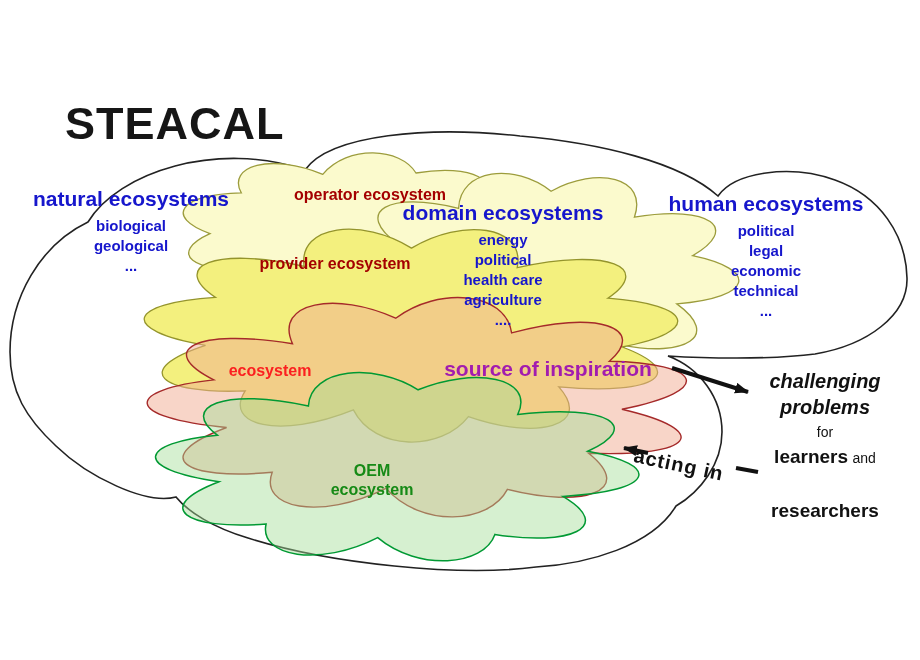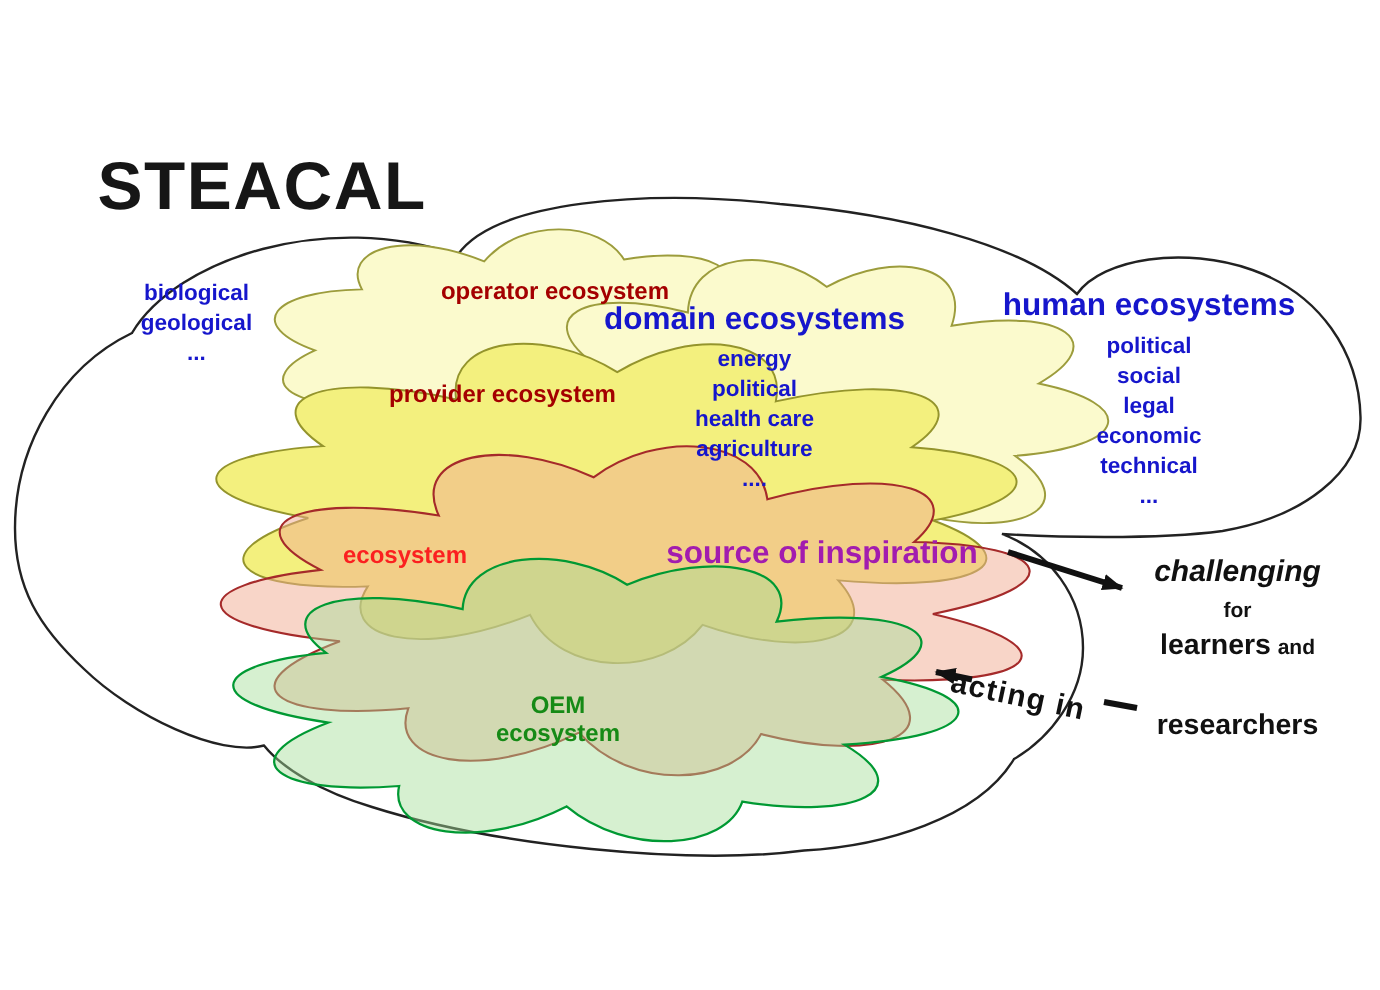--- a/index.html
+++ b/index.html
@@ -19,21 +19,21 @@
   .darkred{color:var(--dark-red);}
   .red{color:var(--bright-red);}
   .green{color:var(--green-text);}
   .grp-heading{font-size:21px;font-weight:bold;line-height:26px;}
   .grp-item{font-size:15px;font-weight:bold;line-height:20px;}
   .cloud-label{font-size:16px;font-weight:bold;line-height:19px;}
   .source-label{left:430px;top:357px;width:236px;font-size:21px;font-weight:bold;color:#a21caf;}
   .challenging{left:748px;top:368px;width:154px;color:#111;}
   .challenging .big{font-size:20px;font-weight:bold;line-height:26px;font-style:italic;}
   .challenging .mid{font-size:19px;font-weight:bold;line-height:25px;margin-top:28px;}
-  .challenging .small{font-size:14px;font-weight:bold;line-height:24px;}
+  .challenging .small{font-size:14px;font-weight:normal;line-height:24px;}
   .acting{
     left:634px;top:444px;font-size:20px;font-weight:bold;color:#111;
     white-space:nowrap;transform:rotate(12deg);transform-origin:left center;
     letter-spacing:1px;
   }
   .natural-block{left:20px;top:186px;width:222px;}
   .domain-block{left:388px;top:200px;width:230px;}
   .human-block{left:655px;top:191px;width:222px;}
   .operator-label{left:280px;top:185px;width:180px;}
   .provider-label{left:235px;top:254px;width:200px;}
@@ -59,38 +59,38 @@
       <path d="M 588.6 453.2 C 636.2 491.2 583.2 508.6 507.4 489.4 C 488.9 524.6 420.9 527.8 386.0 488.4 C 320.1 520.7 258.7 508.6 272.2 472.2 C 183.3 480.7 148.0 457.1 226.6 427.5 C 122.0 417.3 123.9 389.8 213.8 379.9 C 155.6 350.6 194.2 327.9 292.5 343.7 C 273.5 301.8 336.5 291.1 395.7 318.2 C 438.2 286.4 505.6 291.1 511.6 332.9 C 597.5 309.3 647.9 327.9 609.4 361.3 C 700.7 363.2 718.1 389.8 621.9 409.3 C 715.1 431.0 694.0 457.2 588.6 453.2 Z" fill="rgba(241,171,145,0.5)" stroke="#A52A2A" stroke-width="1.4"></path>
       <path d="M 494.9 534.4 C 483.8 566.2 418.5 571.6 377.7 537.6 C 319.4 567.4 258.6 556.6 266.1 524.0 C 184.7 530.2 151.5 507.4 219.0 481.7 C 131.1 468.9 138.2 442.8 217.4 435.2 C 179.0 406.9 223.8 387.4 308.4 406.1 C 310.2 367.8 375.5 362.4 418.1 389.8 C 474.6 366.6 535.4 377.4 517.8 414.4 C 609.3 403.8 642.5 426.6 587.8 451.2 C 662.9 465.1 655.8 491.2 562.9 496.4 C 615.0 527.1 570.2 546.6 494.9 534.4 Z" fill="rgba(164,222,151,0.45)" stroke="#009933" stroke-width="1.5"></path>
       <line x1="672" y1="368" x2="748" y2="392" stroke="#111111" stroke-width="4" marker-end="url(#ah)"></line>
       <line x1="648" y1="453" x2="624" y2="448" stroke="#111111" stroke-width="4" marker-end="url(#ah)"></line>
       <line x1="736" y1="468" x2="758" y2="472" stroke="#111111" stroke-width="4"></line>
     </svg>
 
   <div class="abs title">STEACAL</div>
 
   <div class="abs ctr natural-block">
+    <div class="grp-heading blue mb4">natural ecosystems</div>
     <div class="grp-item blue">biological</div>
     <div class="grp-item blue">geological</div>
     <div class="grp-item blue">...</div>
   </div>
 
   <div class="abs ctr domain-block">
     <div class="grp-heading blue mb4">domain ecosystems</div>
     <div class="grp-item blue">energy</div>
     <div class="grp-item blue">political</div>
     <div class="grp-item blue">health care</div>
     <div class="grp-item blue">agriculture</div>
     <div class="grp-item blue">....</div>
   </div>
 
   <div class="abs ctr human-block">
     <div class="grp-heading blue mb4">human ecosystems</div>
     <div class="grp-item blue">political</div>
-    <div class="grp-item blue">social</div>
     <div class="grp-item blue">legal</div>
     <div class="grp-item blue">economic</div>
     <div class="grp-item blue">technical</div>
     <div class="grp-item blue">...</div>
   </div>
 
   <div class="abs ctr cloud-label darkred operator-label">operator ecosystem</div>
   <div class="abs ctr cloud-label darkred provider-label">provider ecosystem</div>
 
   <div class="abs ctr contractor-label">
@@ -99,20 +99,21 @@
 
   <div class="abs ctr oem-label">
     <div class="cloud-label green">OEM</div>
     <div class="cloud-label green">ecosystem</div>
   </div>
 
   <div class="abs ctr source-label">source of inspiration</div>
 
   <div class="abs ctr challenging">
     <div class="big">challenging</div>
+    <div class="big">problems</div>
     <div class="small">for</div>
     <div><span class="mid">learners</span> <span class="small">and</span></div>
     <div class="mid">researchers</div>
   </div>
 
   <div class="abs acting">acting in</div>
 
 </div>
 
 </body></html>

